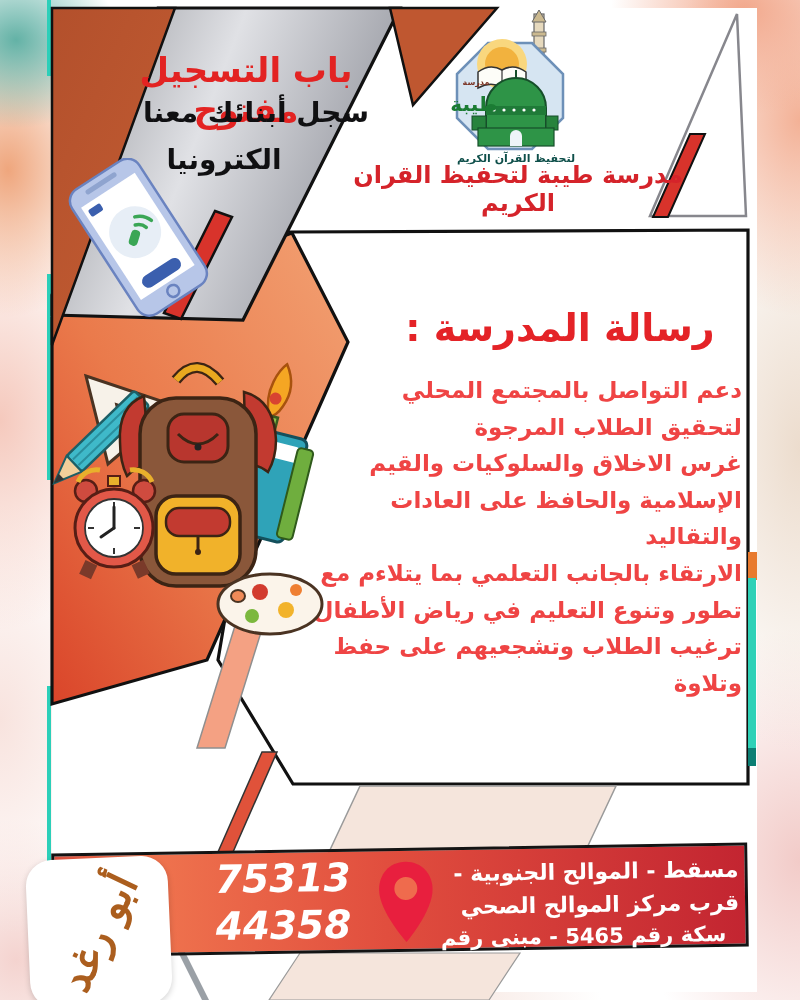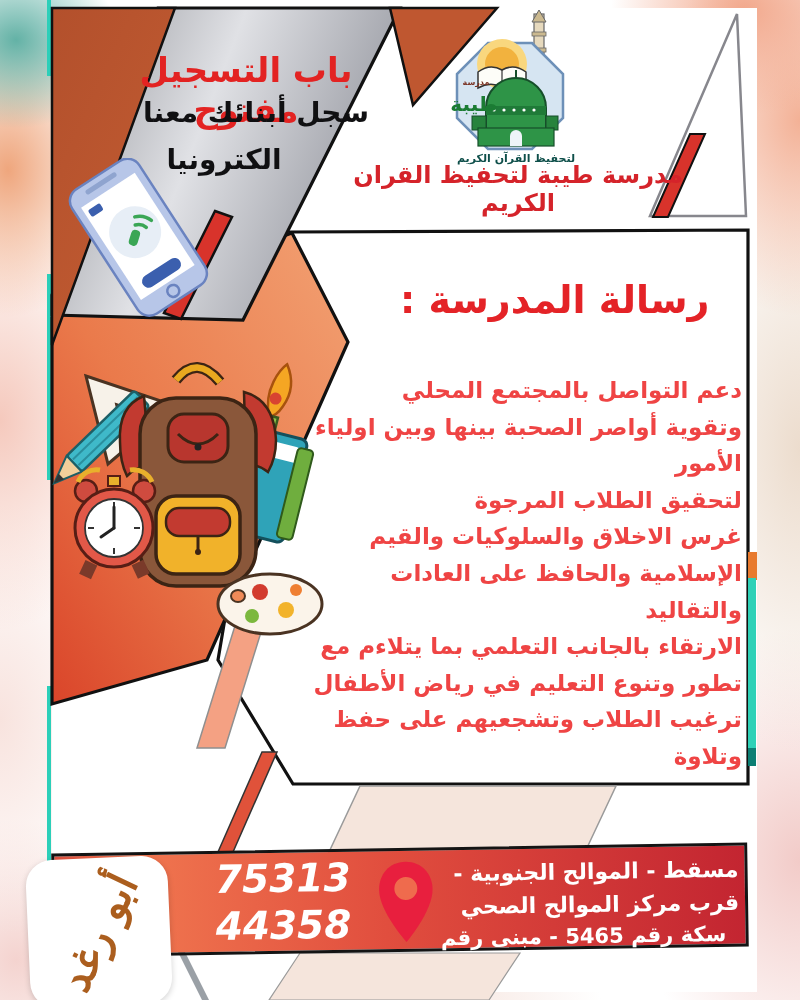--- a/index.html
+++ b/index.html
@@ -23,21 +23,21 @@
       #ffffff;}
   .teal-line{width:4px;background:#2ccfb9;left:47px;z-index:1;}
   .canvas{left:52px;top:8px;width:705px;height:984px;background:#ffffff;z-index:2;}
   svg.layer{left:0;top:0;z-index:3;}
   
   .reg-line{z-index:5;text-align:center;color:#101012;}
   .reg-title{color:#e32322;}
   
   .school-name{z-index:5;left:340px;top:161px;width:356px;text-align:center;
                color:#d5232a;font-size:24px;}
-  .msg-heading{z-index:5;left:400px;top:278px;width:320px;text-align:left;
+  .msg-heading{z-index:5;left:400px;top:306px;width:320px;text-align:center;
                color:#e42327;font-size:38px;}
   .msg-body{z-index:5;left:300px;top:372px;width:442px;text-align:right;
             color:#ef4444;font-size:23px;line-height:36.6px;}
   
   .red-bar{left:52px;top:848px;width:696px;height:104px;z-index:4;
            background:linear-gradient(90deg,#e05140 0%,#f0764f 12%,#e14e3e 48%,#c32531 100%);
            border:3px solid #141414;transform:rotate(-0.9deg);box-sizing:border-box;}
   .bar-phones{left:40px;top:2px;width:256px;text-align:right;color:#ffffff;
               font-weight:bold;font-size:39px;line-height:47px;font-style:italic;}
   .bar-pin{left:322px;top:8px;}
@@ -161,21 +161,20 @@
     <text x="28" y="101" font-size="20" fill="#1b7c33" text-anchor="middle" font-weight="bold">طيبة</text>
     <text x="70" y="152" font-size="11" fill="#0e4f4a" text-anchor="middle" font-weight="bold">لتحفيظ القرآن الكريم</text>
   </svg>
 
   <div class="abs ar school-name">مدرسة طيبة لتحفيظ القران الكريم</div>
 
   <div class="abs ar msg-heading">رسالة المدرسة :</div>
 
   <div class="abs ar msg-body">
     <div>دعم التواصل بالمجتمع المحلي</div>
-    <div>وتقوية أواصر الصحبة بينها وبين اولياء الأمور</div>
     <div>لتحقيق الطلاب المرجوة</div>
     <div>غرس الاخلاق والسلوكيات والقيم</div>
     <div>الإسلامية والحافظ على العادات والتقاليد</div>
     <div>الارتقاء بالجانب التعلمي بما يتلاءم مع</div>
     <div>تطور وتنوع التعليم في رياض الأطفال</div>
     <div>ترغيب الطلاب وتشجعيهم على حفظ وتلاوة</div>
   </div>
 
   <svg class="abs illus" style="left:48px;top:336px;" width="300" height="330" viewBox="0 0 300 330">
     <path d="M38,40 L128,70 L60,128 Z" fill="#f7f2e9" stroke="#4a3322" stroke-width="3"></path>

